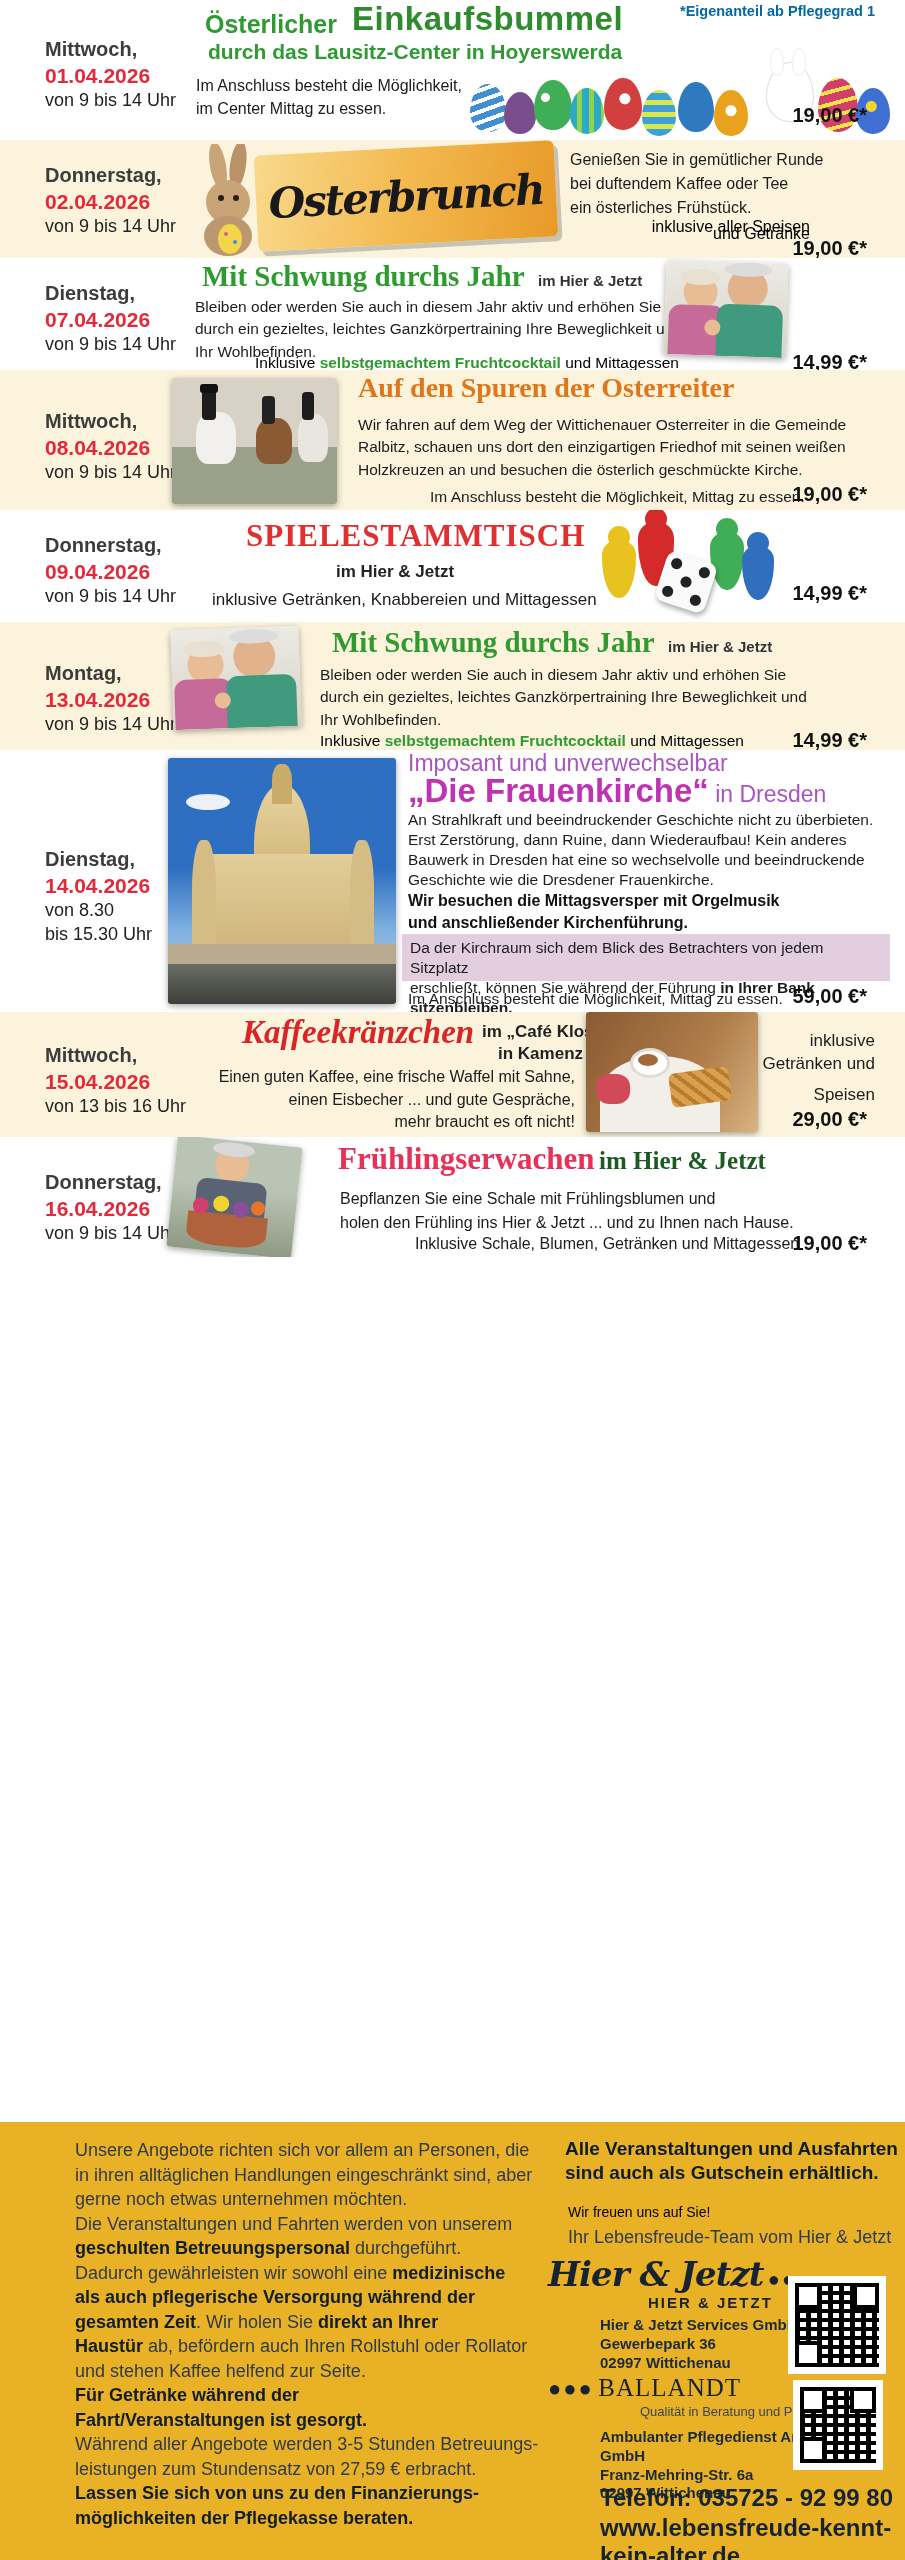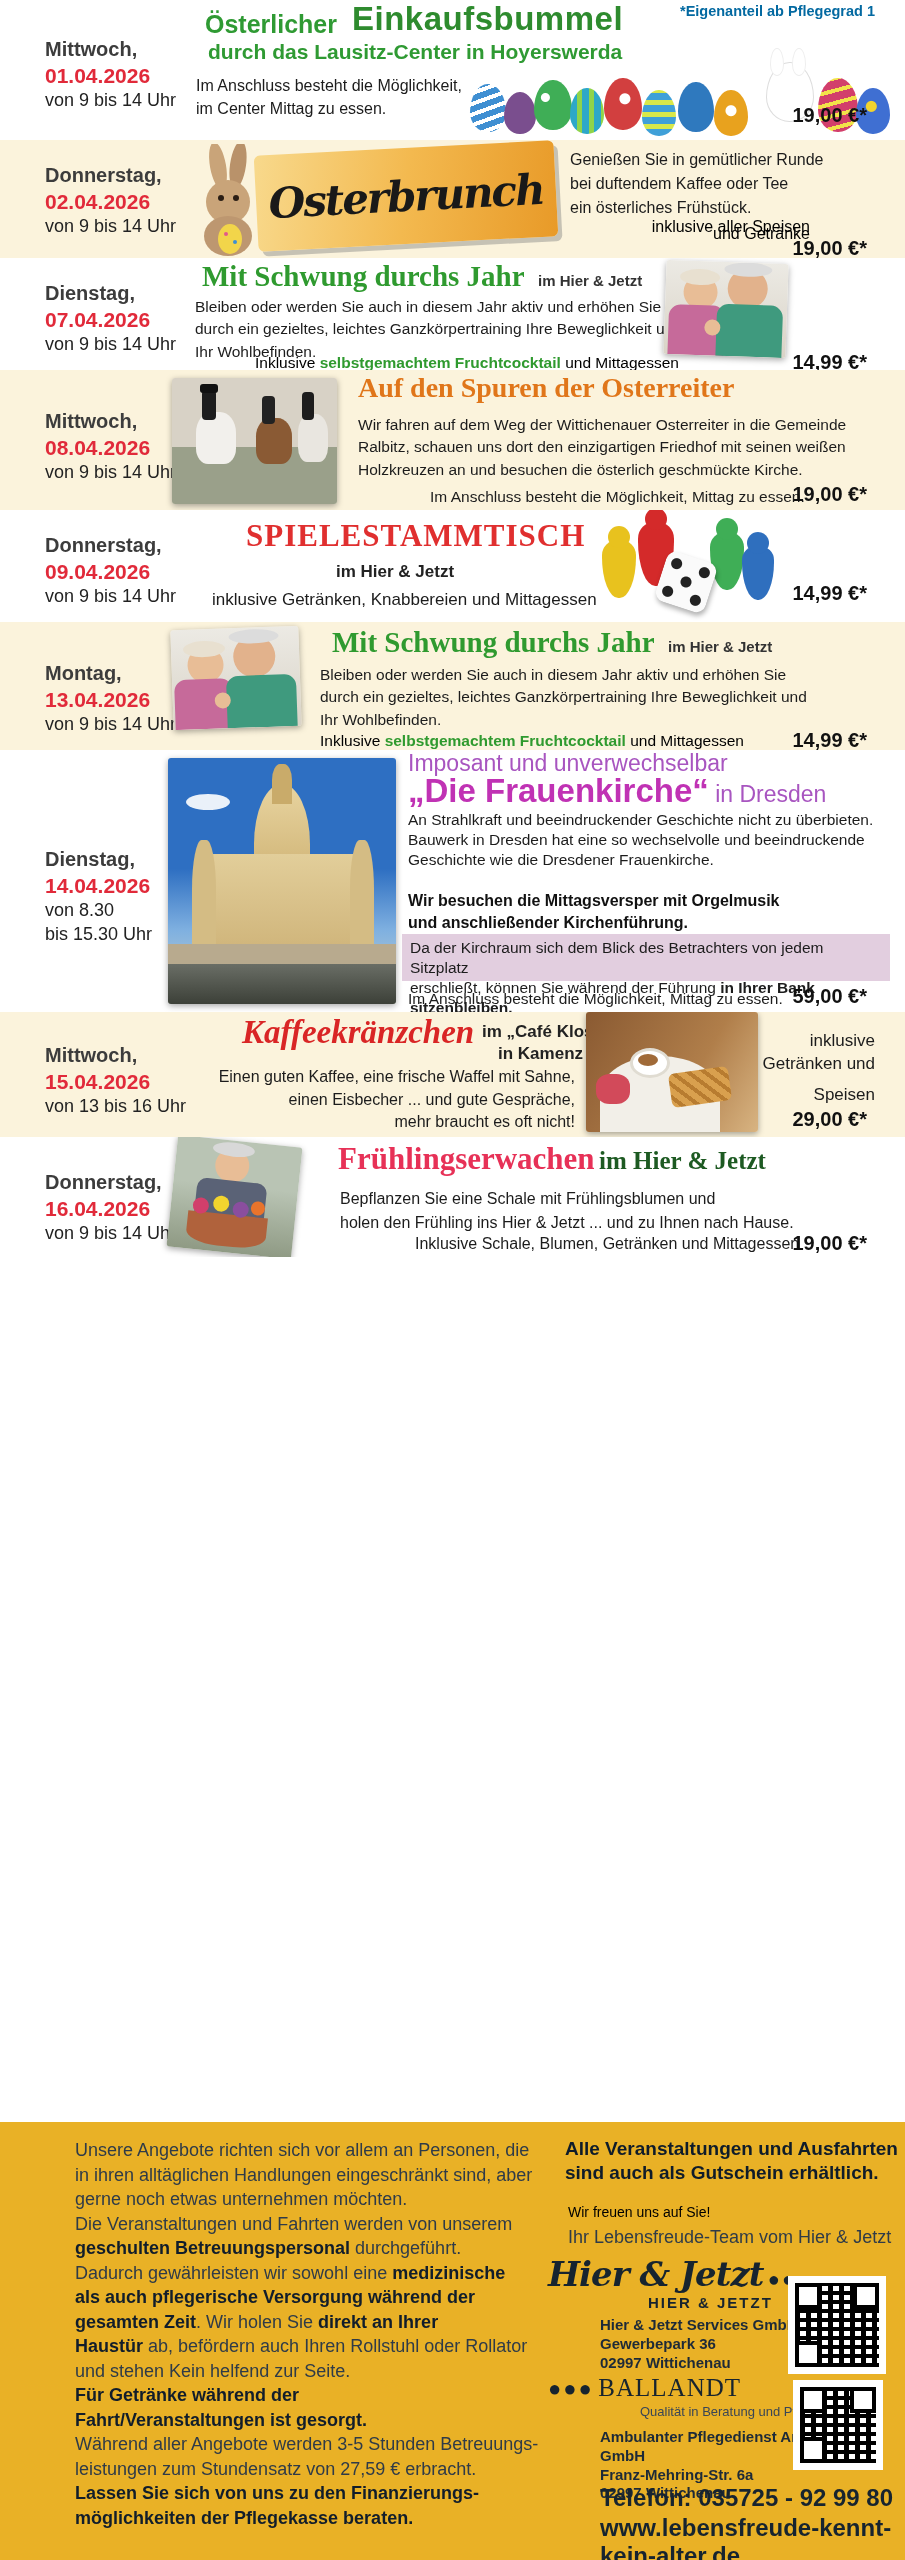--- a/index.html
+++ b/index.html
@@ -441,20 +441,21 @@
       <div class="abs" style="left:0;top:186px;width:228px;height:26px;background:#b8aa8e;"></div>
       <div class="abs" style="left:0;top:206px;width:228px;height:40px;background:linear-gradient(#6a6e66,#3c4038);"></div>
       <div class="abs" style="left:18px;top:36px;width:44px;height:16px;border-radius:50%;background:#fff;opacity:.9;"></div>
     </div>
     <div class="abs" style="left:408px;top:0px;font-size:23px;color:#a855c0;">Imposant und unverwechselbar</div>
     <div class="abs" style="left:408px;top:22px;">
       <span style="font-size:33px;font-weight:800;color:#c032b4;">„Die Frauenkirche“</span><span style="font-size:23px;color:#a855c0;"> in Dresden</span>
     </div>
     <div class="abs body15" style="left:408px;top:60px;line-height:1.3;">
       <div>An Strahlkraft und beeindruckender Geschichte nicht zu überbieten.</div>
+      <div>Erst Zerstörung, dann Ruine, dann Wiederaufbau! Kein anderes</div>
       <div>Bauwerk in Dresden hat eine so wechselvolle und beeindruckende</div>
       <div>Geschichte wie die Dresdener Frauenkirche.</div>
     </div>
     <div class="abs b" style="left:408px;top:140px;font-size:16px;color:#111;line-height:1.35;">
       <div>Wir besuchen die Mittagsversper mit Orgelmusik</div>
       <div>und anschließender Kirchenführung.</div>
     </div>
     <div class="abs" style="left:402px;top:184px;width:488px;height:47px;background:#e2cedf;padding:4px 8px;box-sizing:border-box;font-size:15.5px;color:#1c1c1c;line-height:1.3;">
       <div>Da der Kirchraum sich dem Blick des Betrachters von jedem Sitzplatz</div>
       <div><span>erschließt, können Sie während der Führung </span><b>in Ihrer Bank sitzenbleiben.</b></div>
@@ -524,21 +525,21 @@
     <div class="abs" style="left:75px;top:16px;width:470px;">
       <div class="ft-line">Unsere Angebote richten sich vor allem an Personen, die</div>
       <div class="ft-line">in ihren alltäglichen Handlungen eingeschränkt sind, aber</div>
       <div class="ft-line">gerne noch etwas unternehmen möchten.</div>
       <div class="ft-line">Die Veranstaltungen und Fahrten werden von unserem</div>
       <div class="ft-line"><b>geschulten Betreuungspersonal</b><span> durchgeführt.</span></div>
       <div class="ft-line"><span>Dadurch gewährleisten wir sowohl eine </span><b>medizinische</b></div>
       <div class="ft-line"><b>als auch pflegerische Versorgung während der</b></div>
       <div class="ft-line"><b>gesamten Zeit</b><span>. Wir holen Sie </span><b>direkt an Ihrer</b></div>
       <div class="ft-line"><b>Haustür</b><span> ab, befördern auch Ihren Rollstuhl oder Rollator</span></div>
-      <div class="ft-line">und stehen Kein helfend zur Seite.</div>
+      <div class="ft-line">und stehen Kaffee helfend zur Seite.</div>
       <div class="ft-line"><b>Für Getränke während der</b></div>
       <div class="ft-line"><b>Fahrt/Veranstaltungen ist gesorgt.</b></div>
       <div class="ft-line">Während aller Angebote werden 3-5 Stunden Betreuungs-</div>
       <div class="ft-line">leistungen zum Stundensatz von 27,59 € erbracht.</div>
       <div class="ft-line"><b>Lassen Sie sich von uns zu den Finanzierungs-</b></div>
       <div class="ft-line"><b>möglichkeiten der Pflegekasse beraten.</b></div>
     </div>
 
     <div class="abs b" style="left:565px;top:16px;font-size:19px;color:#0f1c2a;">Alle Veranstaltungen und Ausfahrten</div>
     <div class="abs b" style="left:565px;top:40px;font-size:19px;color:#0f1c2a;">sind auch als Gutschein erhältlich.</div>

